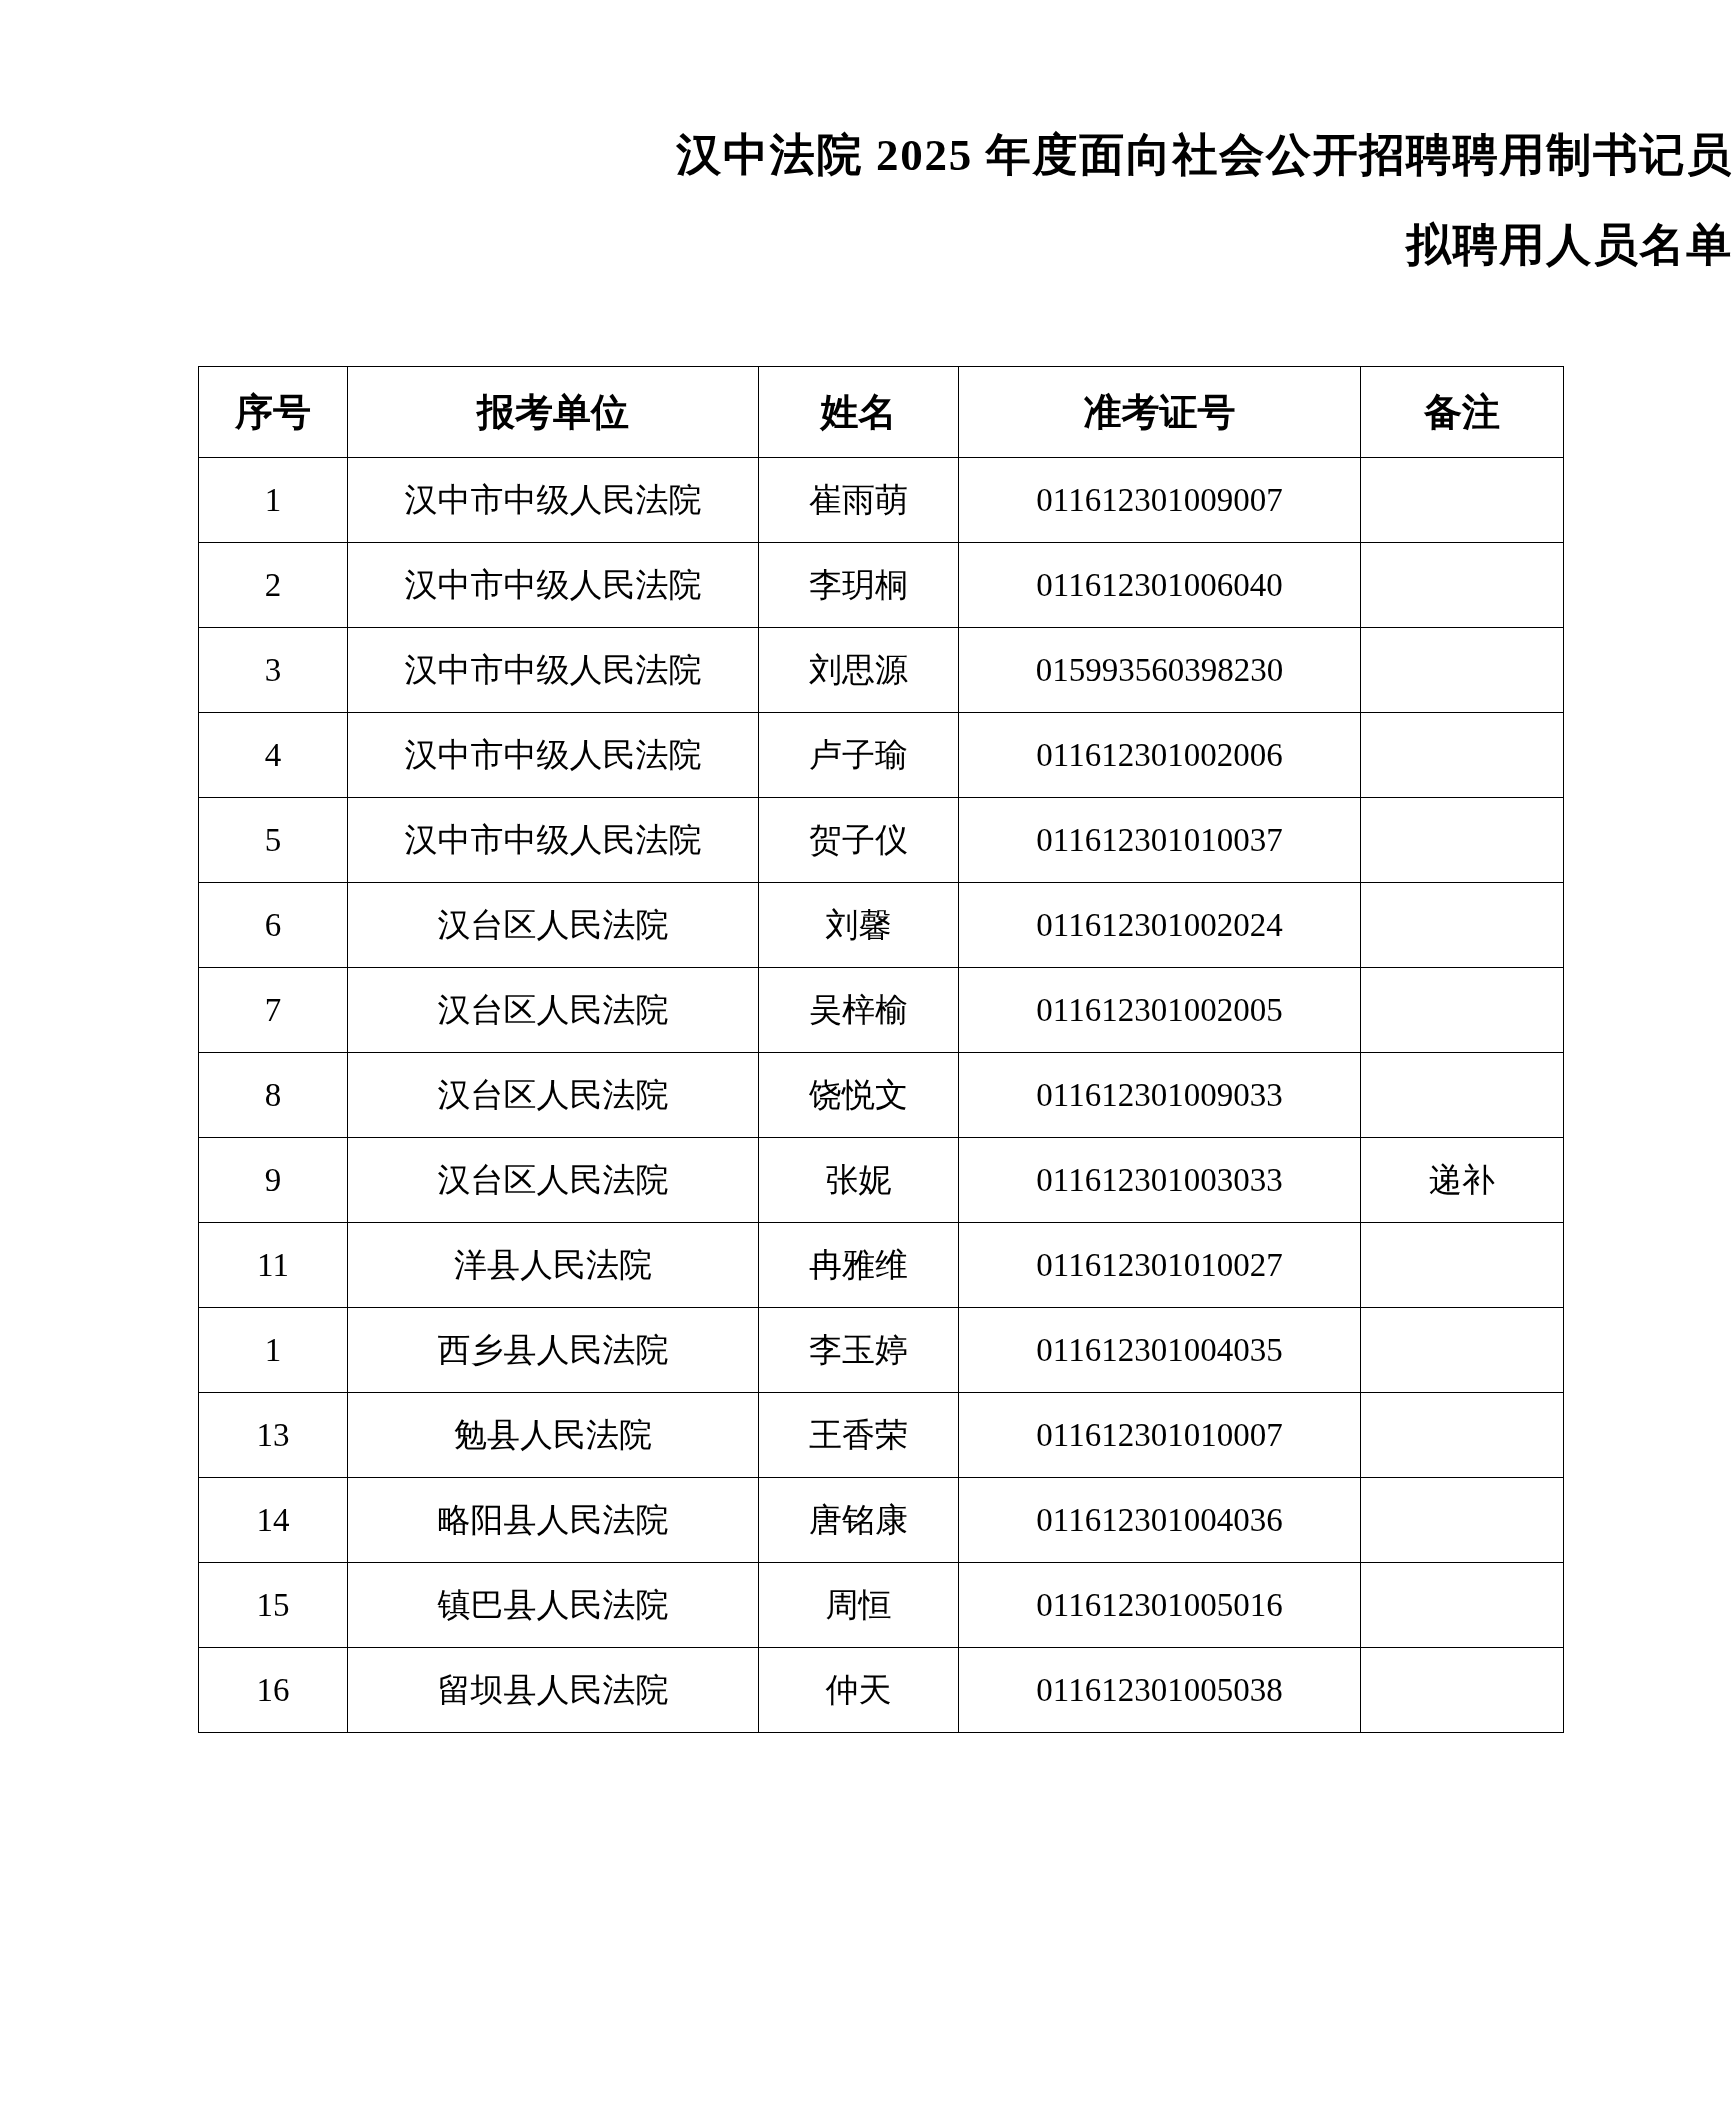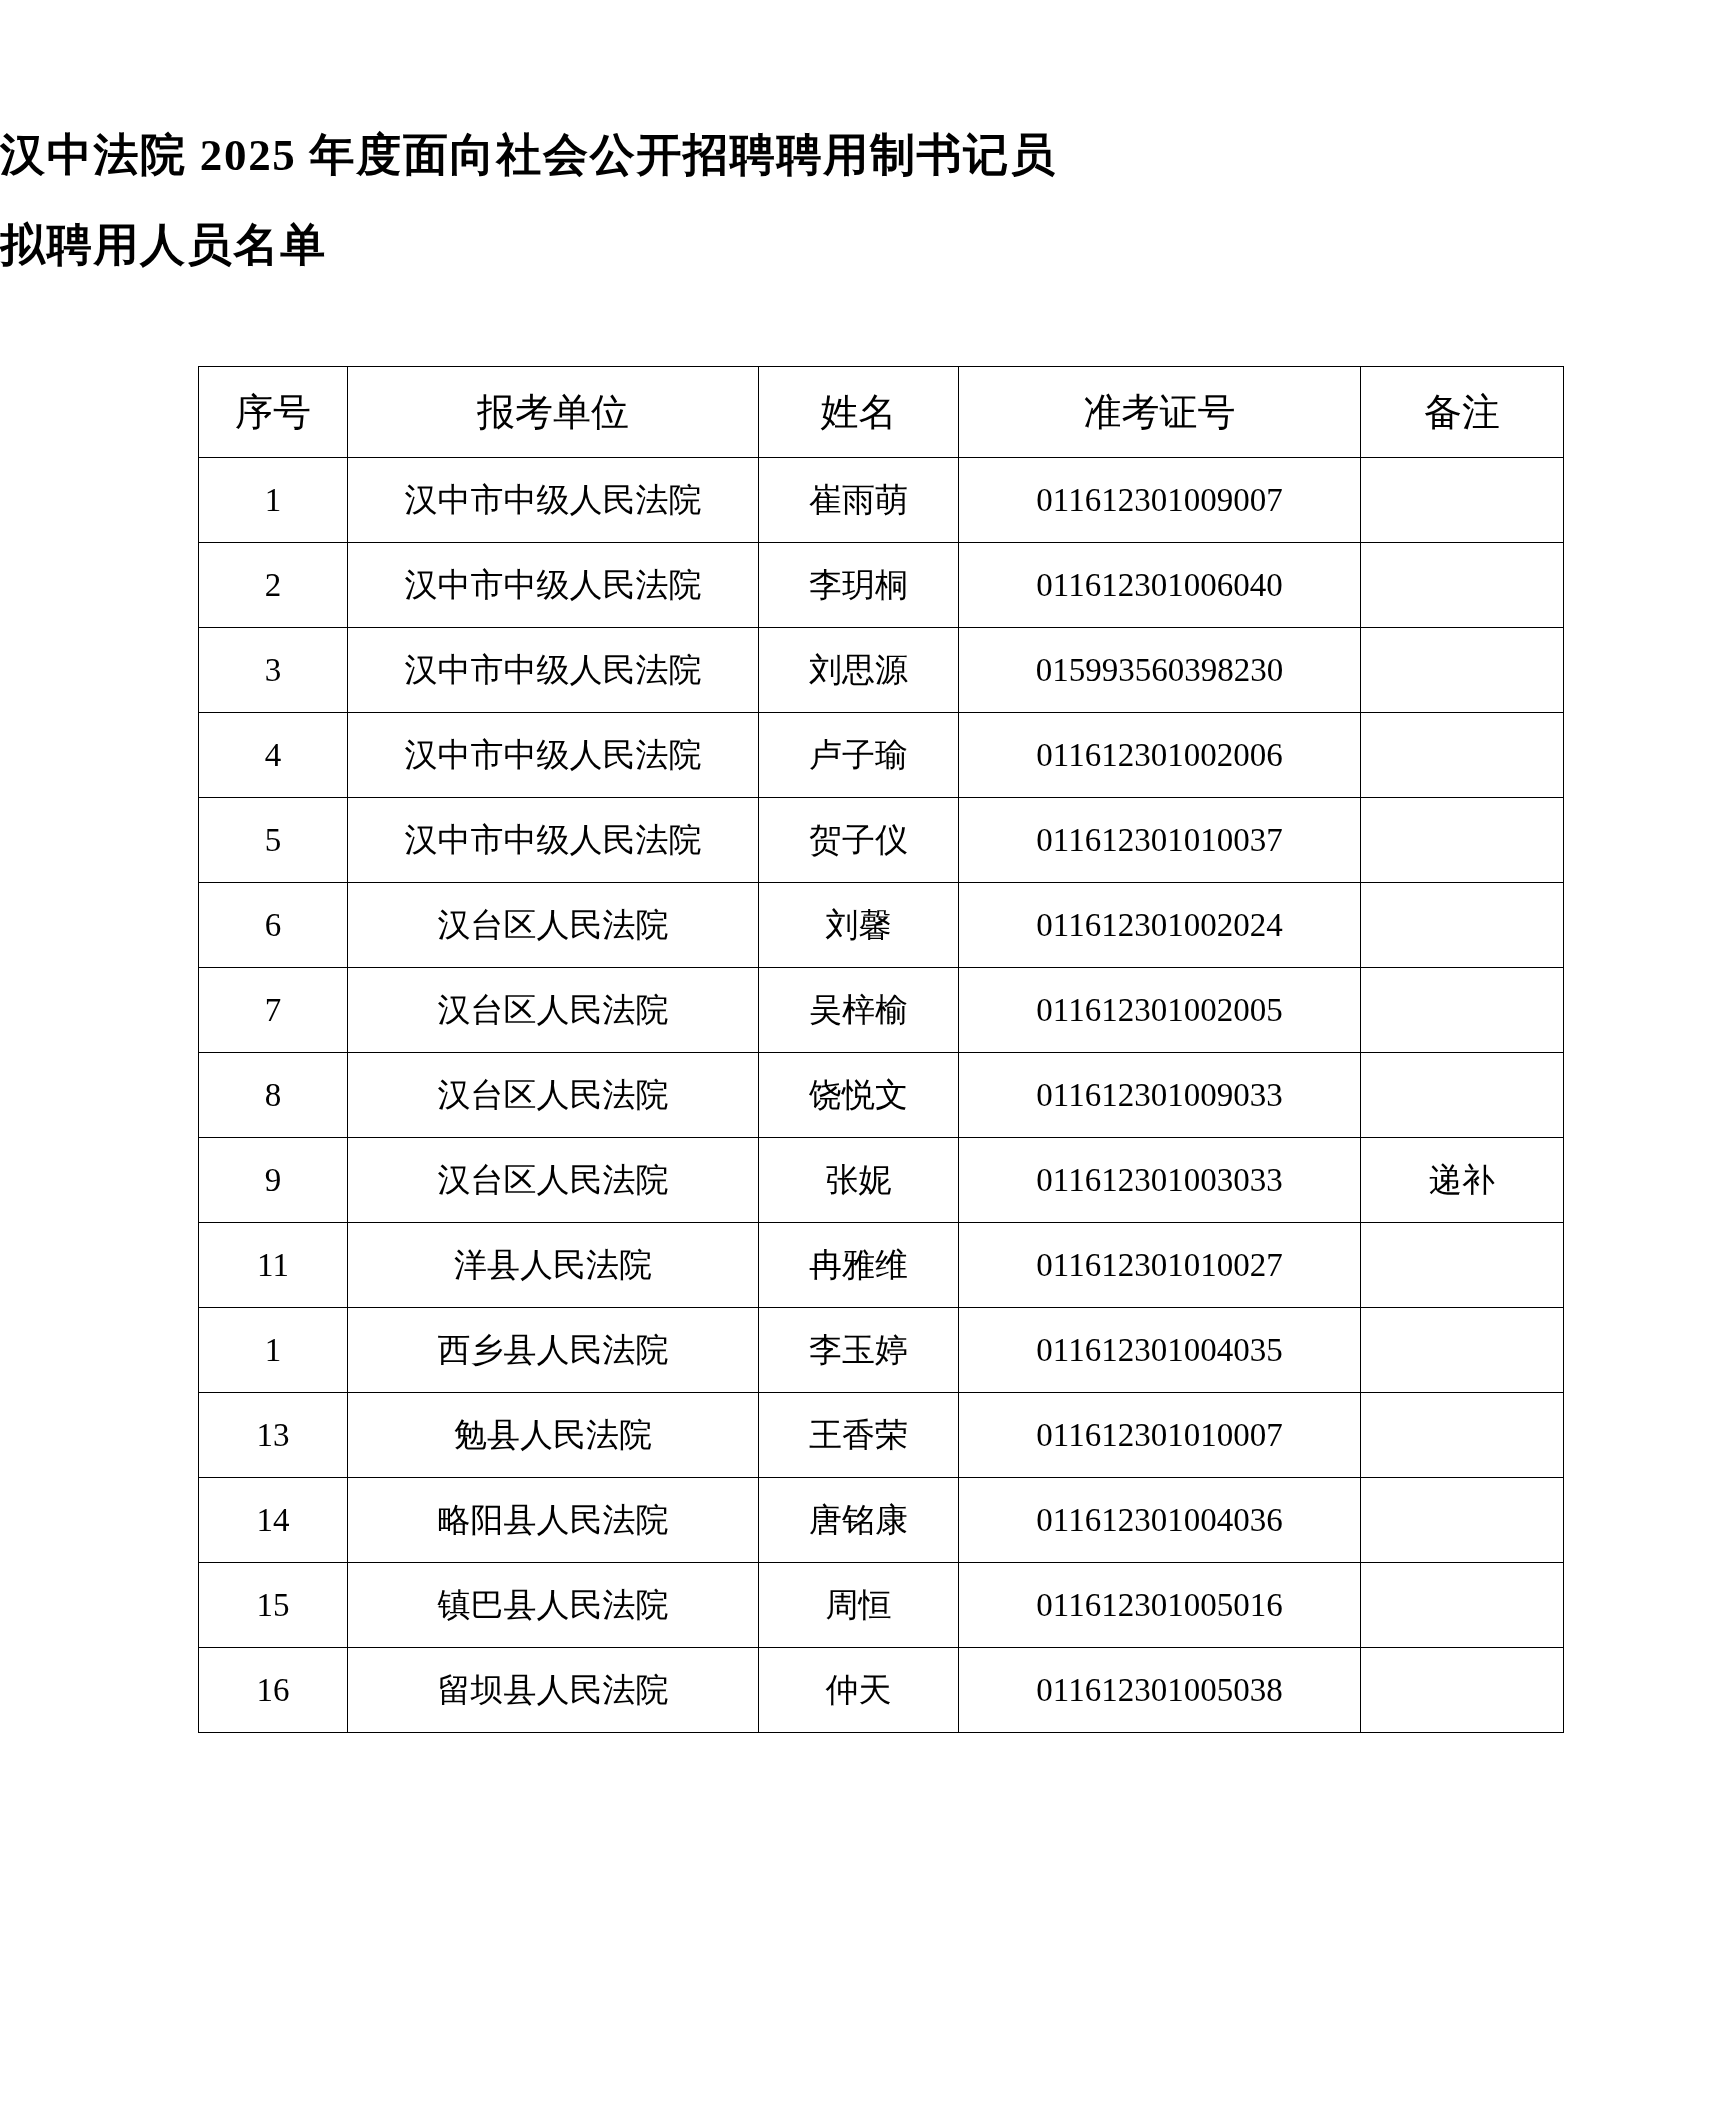--- a/index.html
+++ b/index.html
@@ -9,21 +9,21 @@
   }
   body {
     width: 1733px;
     height: 2101px;
     position: relative;
     font-family: "Liberation Serif", "DejaVu Serif", serif;
     color: #000000;
   }
   .doc-title {
     margin: 0;
-    text-align: left;
+    text-align: right;
     font-weight: bold;
     font-size: 45px;
     line-height: 45px;
     letter-spacing: 1.7px;
   }
   .doc-title.line1 { padding-top: 133px; }
   .doc-title.line2 { padding-top: 45px; }
   table.roster {
     border-collapse: collapse;
     table-layout: fixed;
@@ -38,21 +38,21 @@
     border-bottom-width: 1.7px;
     text-align: center;
     vertical-align: middle;
     padding: 0;
     overflow: hidden;
     white-space: nowrap;
   }
   table.roster th {
     height: 90px;
     font-size: 38px;
-    font-weight: normal;
+    font-weight: bold;
   }
   table.roster td {
     height: 84px;
     font-size: 33px;
     font-weight: normal;
   }
   col.c-index  { width: 149px; }
   col.c-unit   { width: 411px; }
   col.c-name   { width: 200px; }
   col.c-ticket { width: 402px; }

